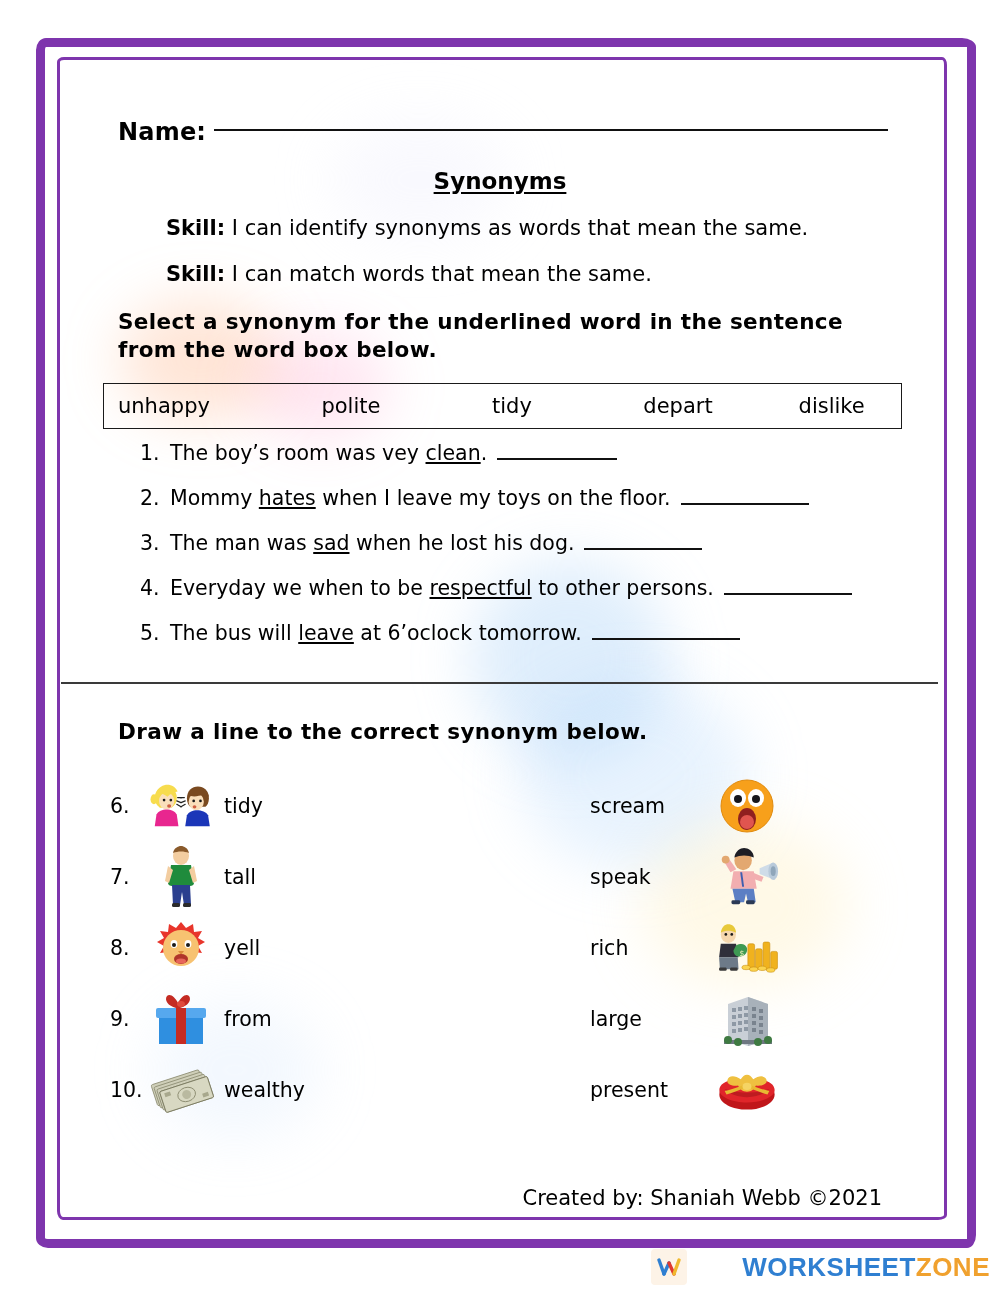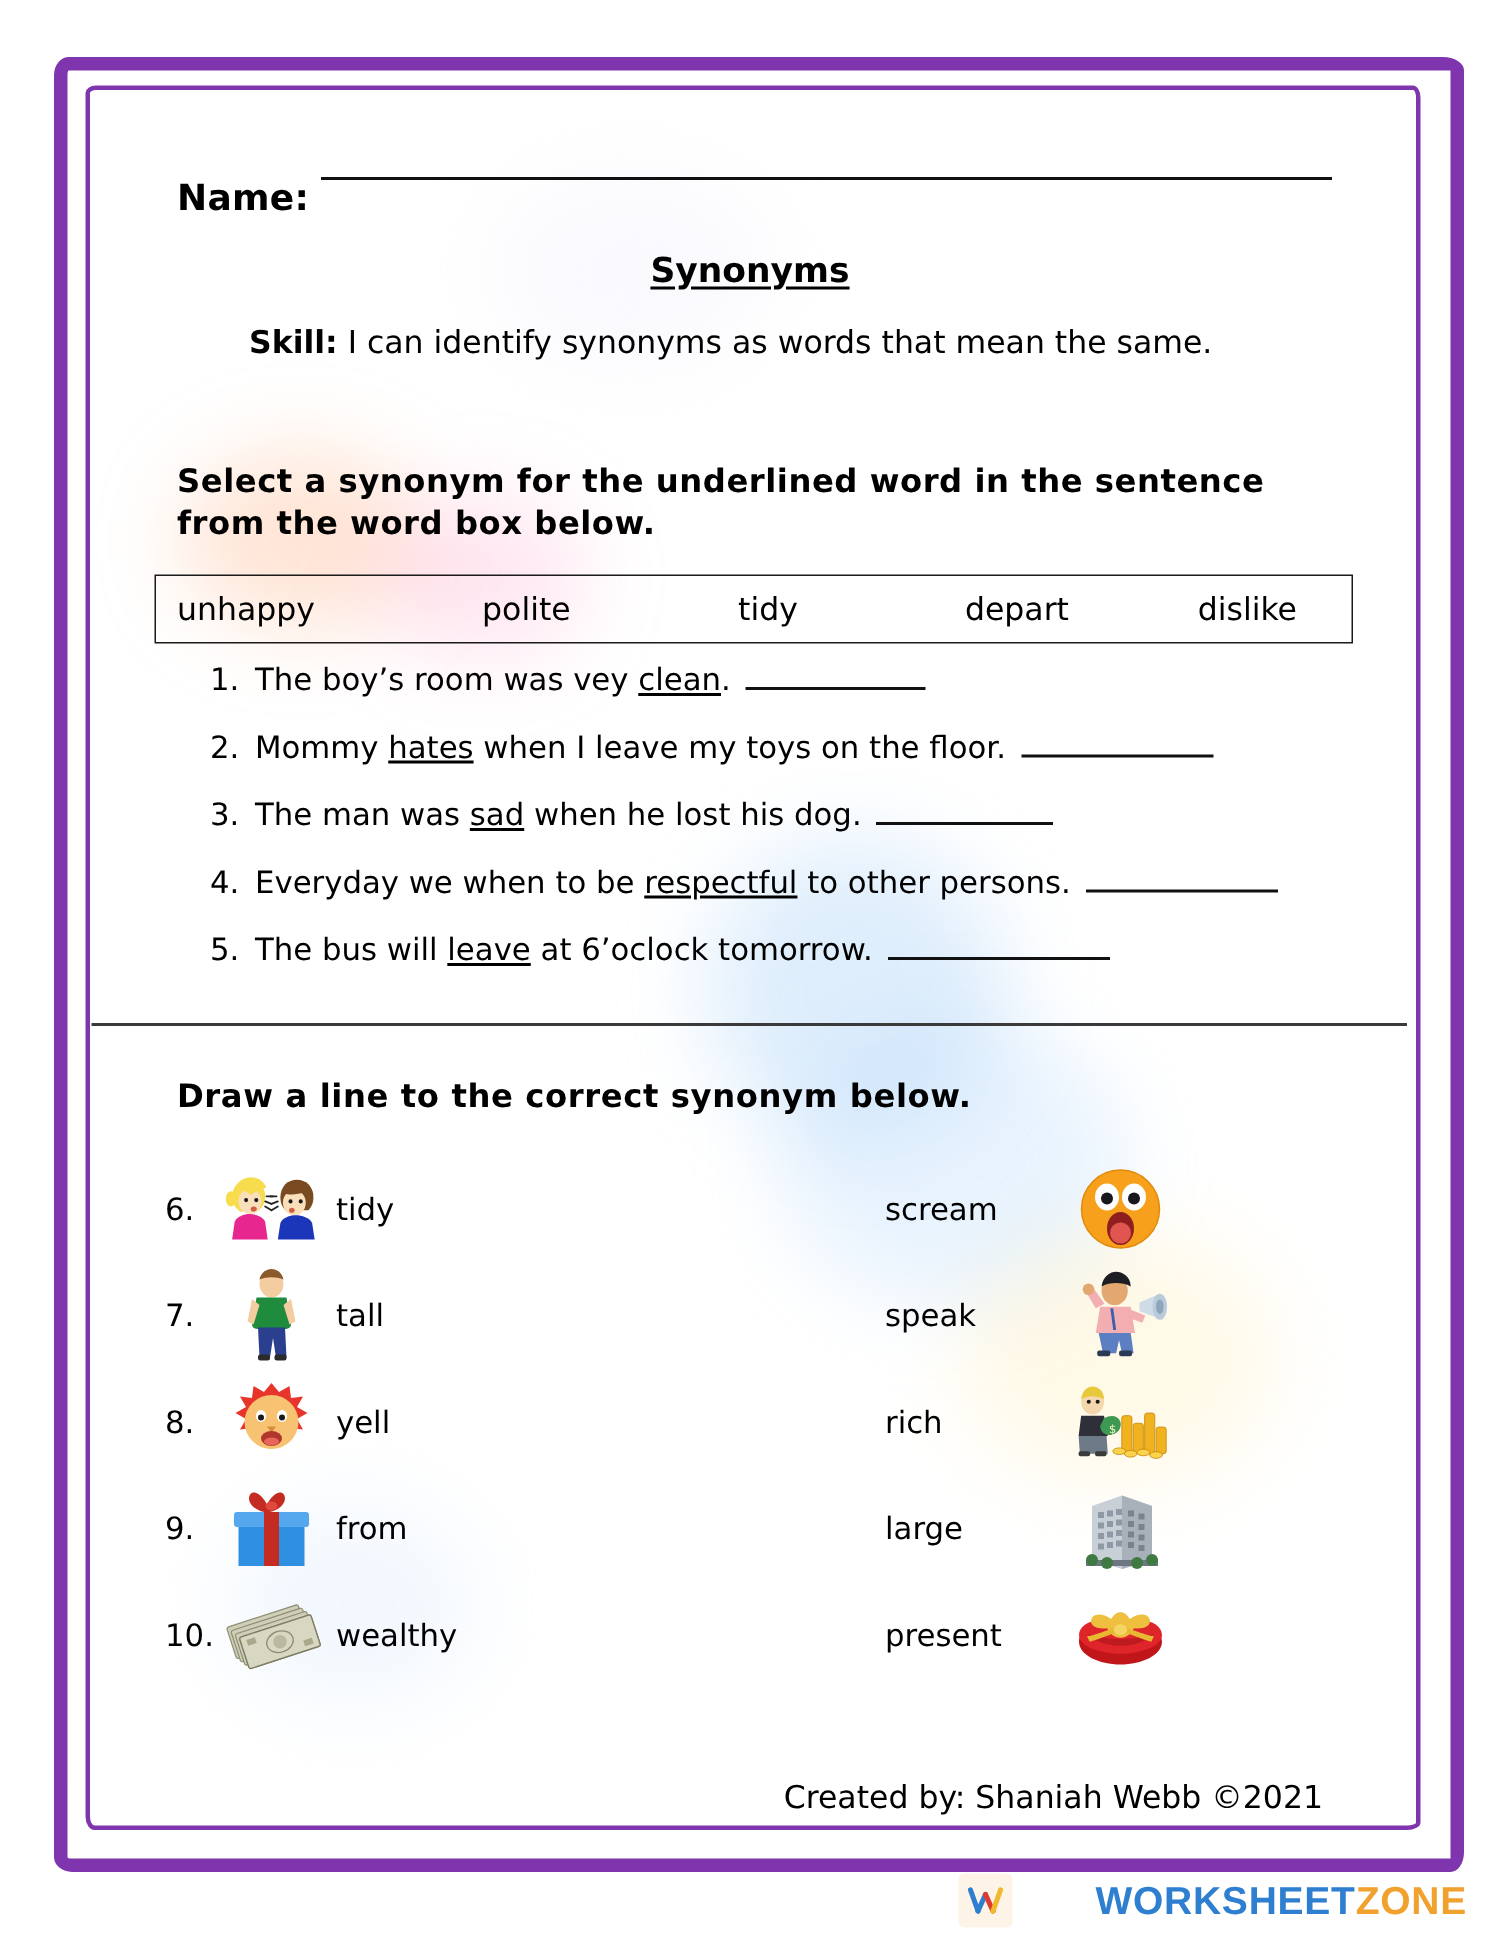--- a/index.html
+++ b/index.html
@@ -70,21 +70,21 @@
   .hand {
     font-family: "DejaVu Sans", sans-serif;
     color: #000;
   }
 
   .name-row {
     position: absolute;
     left: 118px; top: 118px;
     width: 770px;
     display: flex;
-    align-items: flex-start;
+    align-items: center;
   }
   .name-label {
     font-size: 24px;
     font-weight: 700;
     letter-spacing: .2px;
     white-space: nowrap;
   }
   .name-rule {
     flex: 1;
     height: 0;
@@ -255,21 +255,21 @@
 
   
   .footer {
     position: absolute;
     left: 0; top: 1243px;
     width: 1000px;
     height: 48px;
     display: flex;
     align-items: center;
     justify-content: flex-end;
-    padding-right: 22px;
+    padding-right: 10px;
     box-sizing: border-box;
     gap: 44px;
   }
   .logo-mark {
     width: 36px; height: 36px;
     background: #fdf3e7;
     border-radius: 4px;
     display: flex;
     align-items: center;
     justify-content: center;
@@ -308,20 +308,24 @@
     <div class="name-row">
       <span class="hand name-label">Name:</span>
       <span class="name-rule"></span>
     </div>
 
     <div class="hand title">Synonyms</div>
 
     <div class="hand skill skill-1">
       <span class="k">Skill:</span>
       <span>I can identify synonyms as words that mean the same.</span>
+    </div>
+    <div class="hand skill skill-2">
+      <span class="k">Skill:</span>
+      <span>I can match words that mean the same.</span>
     </div>
 
     <div class="hand directions">Select a synonym for the underlined word in the sentence from the word box below.</div>
 
     <div class="wordbox">
       <span class="hand w">unhappy</span>
       <span class="hand w">polite</span>
       <span class="hand w">tidy</span>
       <span class="hand w">depart</span>
       <span class="hand w">dislike</span>

